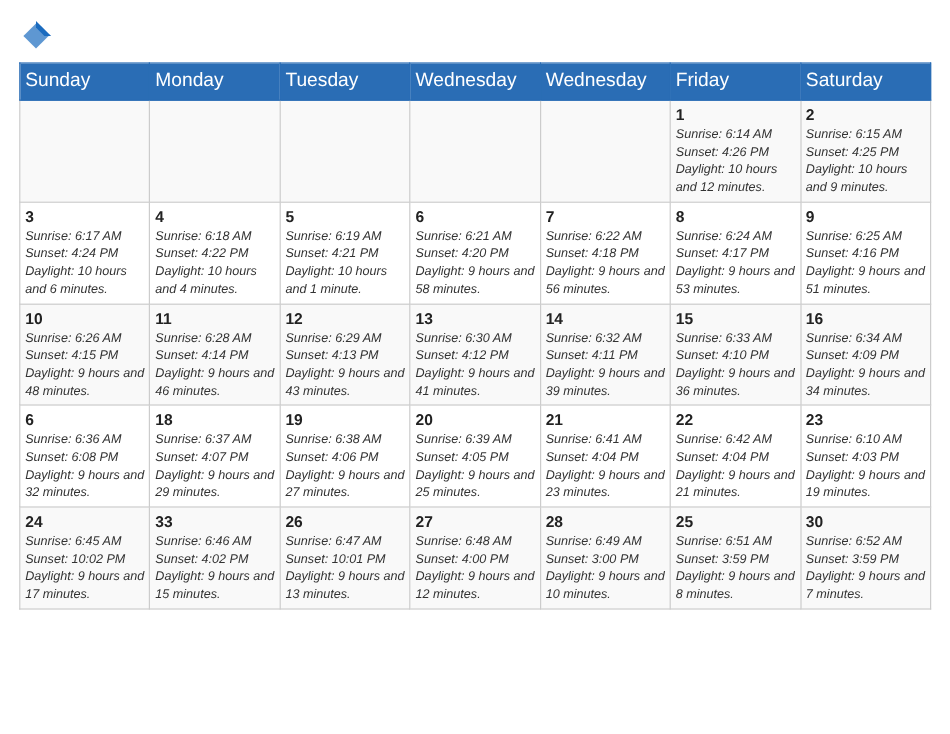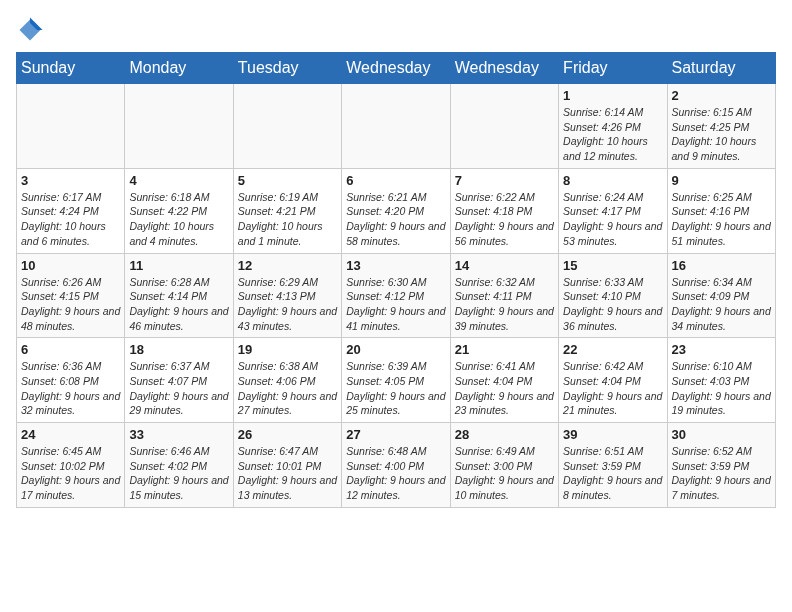--- a/index.html
+++ b/index.html
@@ -299,21 +299,21 @@
 Sunset: 4:00 PM
 Daylight: 9 hours and 12 minutes.</div>
         </td>
         <td>
           <div class="day-number">28</div>
           <div class="day-info">Sunrise: 6:49 AM
 Sunset: 3:00 PM
 Daylight: 9 hours and 10 minutes.</div>
         </td>
         <td>
-          <div class="day-number">39</div>
+          <div class="day-number">25</div>
           <div class="day-info">Sunrise: 6:51 AM
 Sunset: 3:59 PM
 Daylight: 9 hours and 8 minutes.</div>
         </td>
         <td>
           <div class="day-number">30</div>
           <div class="day-info">Sunrise: 6:52 AM
 Sunset: 3:59 PM
 Daylight: 9 hours and 7 minutes.</div>
         </td>

